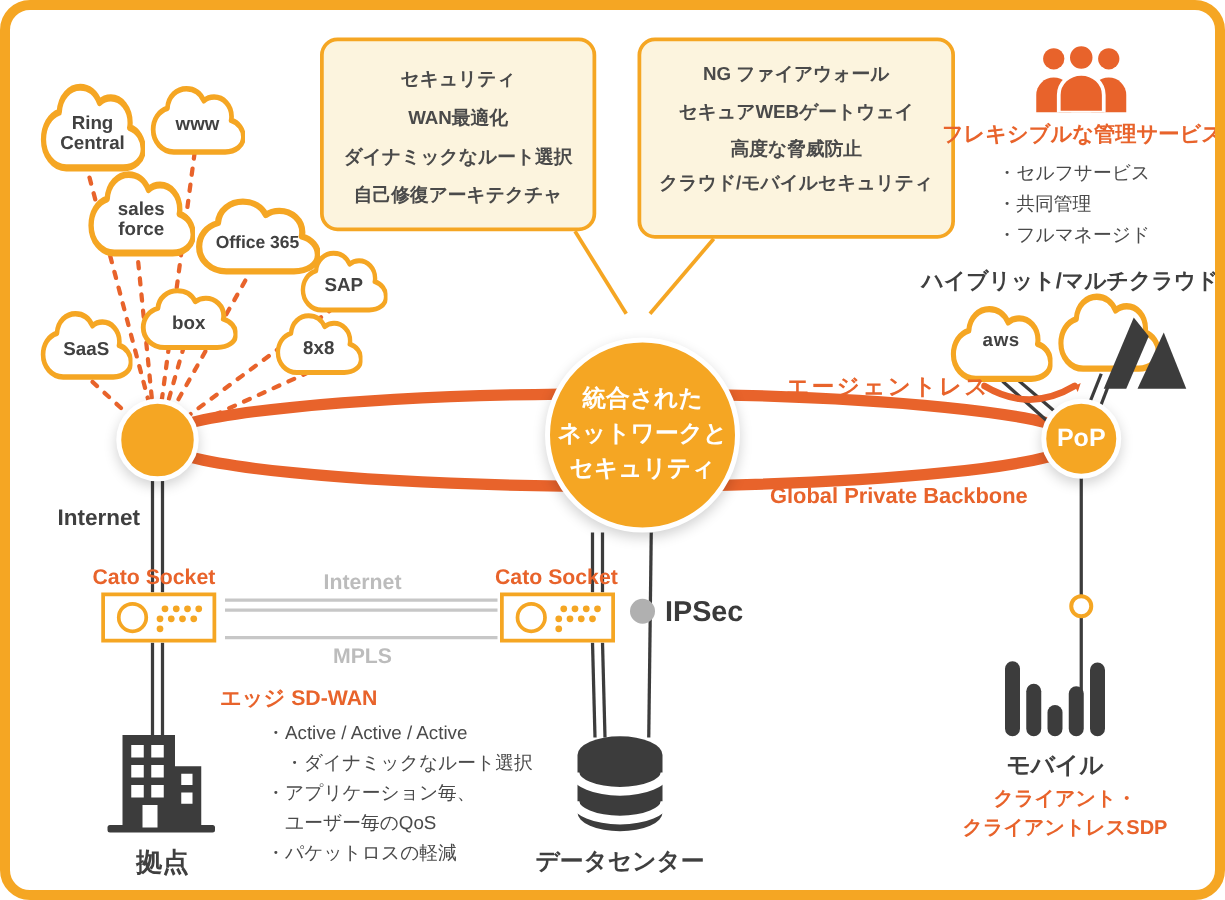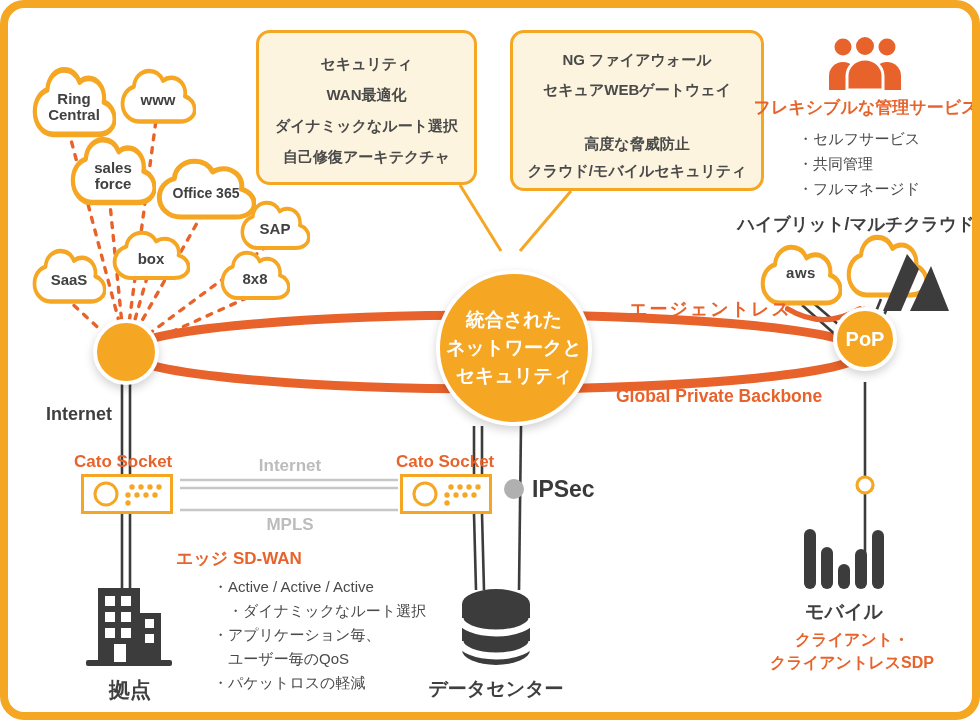--- a/index.html
+++ b/index.html
@@ -154,21 +154,21 @@
 
   <div class="callout" style="left:248px;top:22px;width:221px;height:155px;padding-top:15px;">
     <p style="line-height:31px;">セキュリティ</p>
     <p style="line-height:31px;">WAN最適化</p>
     <p style="line-height:31px;">ダイナミックなルート選択</p>
     <p style="line-height:31px;">自己修復アーキテクチャ</p>
   </div>
   <div class="callout" style="left:502px;top:22px;width:254px;height:161px;padding:12px 14px 0 14px;">
     <p style="line-height:30px;">NG ファイアウォール</p>
     <p style="line-height:30px;">セキュアWEBゲートウェイ</p>
-    <p style="line-height:30px;margin-top:24px;">高度な脅威防止</p>
+    <p style="line-height:30px;">高度な脅威防止</p>
     <p style="line-height:24px;">クラウド/モバイルセキュリティ</p>
   </div>
 
   <svg style="position:absolute;left:818px;top:26px;" width="78" height="56" viewBox="0 0 78 56">
     <g fill="#E8632B">
       <circle cx="17" cy="13" r="8.5"></circle>
       <path d="M3,56 V42 a14,14 0 0 1 28,0 V56 Z"></path>
       <circle cx="61" cy="13" r="8.5"></circle>
       <path d="M47,56 V42 a14,14 0 0 1 28,0 V56 Z"></path>
       <circle cx="39" cy="12" r="10.5" stroke="#fff" stroke-width="3"></circle>
@@ -205,21 +205,21 @@
     </svg>
   </div>
 
   <div class="olabel" style="left:621px;top:289px;font-size:18px;letter-spacing:2px;">エージェントレス</div>
   <div class="olabel" style="left:608px;top:378px;font-size:17.5px;">Global Private Backbone</div>
 
   <div class="bignode" style="left:85px;top:311px;width:66px;height:66px;"></div>
   <div class="bignode pre" style="left:428px;top:262px;width:156px;height:156px;font-size:19px;line-height:28px;">統合された
 ネットワークと
 セキュリティ</div>
-  <div class="bignode" style="left:825px;top:299px;width:64px;height:64px;font-size:20px;">PoP</div>
+  <div class="bignode" style="left:825px;top:311px;width:64px;height:64px;font-size:20px;">PoP</div>
 
   <div class="dlabel" style="left:38px;top:396px;font-size:18px;">Internet</div>
 
   <div class="olabel" style="left:66px;top:444px;font-size:17px;">Cato Socket</div>
   <div class="socketbox" style="left:73px;top:466px;">
     <svg width="86" height="34" viewBox="0 0 86 34">
       <circle cx="22" cy="17" r="11" fill="none" stroke="#F5A623" stroke-width="3"></circle>
       <g fill="#F5A623">
         <circle cx="48" cy="10" r="2.7"></circle>
           <circle cx="57" cy="10" r="2.7"></circle>

